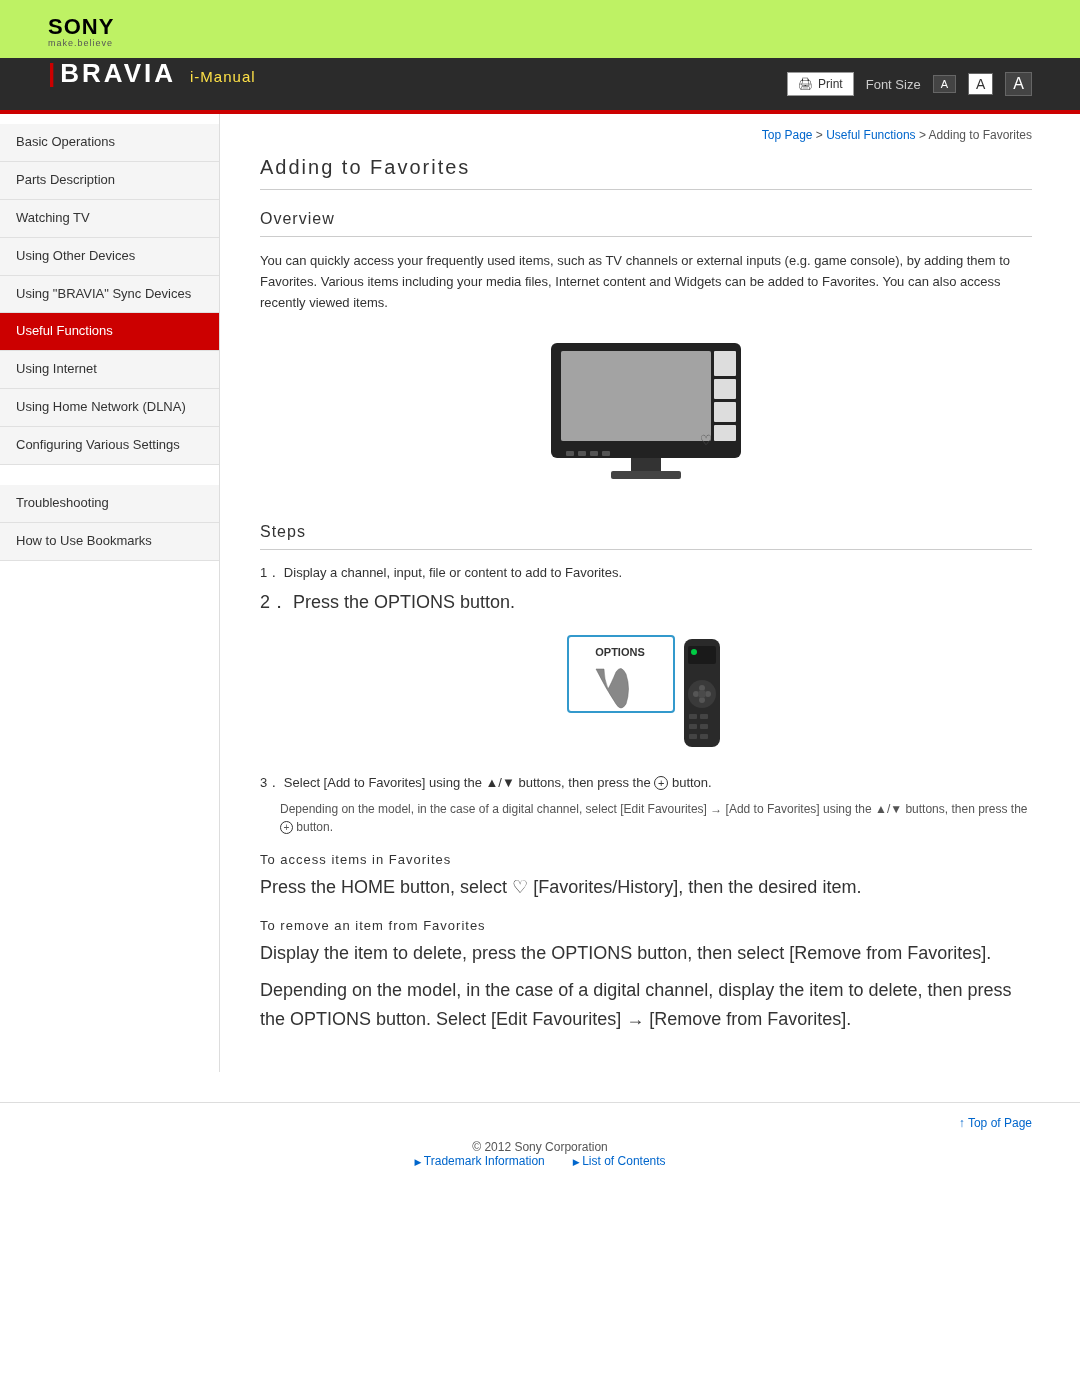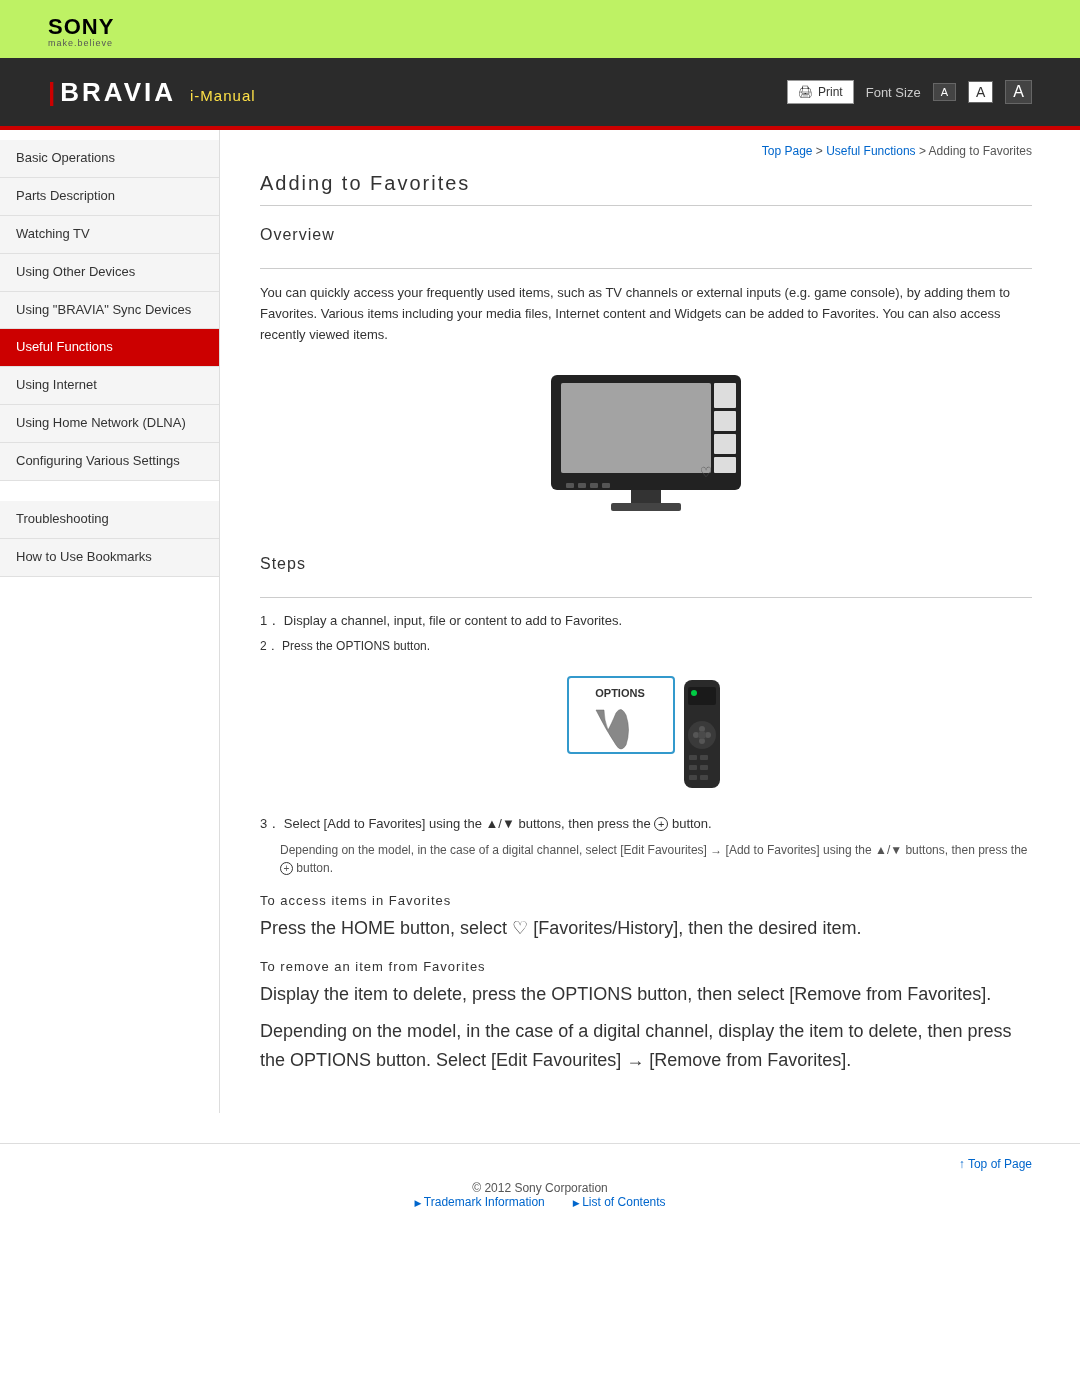--- a/index.html
+++ b/index.html
@@ -29,24 +29,23 @@
     .sony-tagline {
       font-size: 9px;
       color: #555;
       letter-spacing: 1px;
     }
 
     
     .bravia-header {
       background: #2b2b2b;
       display: flex;
-      align-items: center;
       justify-content: space-between;
       padding: 0 48px;
-      height: 68px;
+      height: 52px;
     }
     .bravia-left {
       display: flex;
       align-items: baseline;
       gap: 14px;
     }
     .bravia-logo {
       font-family: Arial, sans-serif;
       font-weight: 900;
       font-size: 26px;
@@ -161,21 +160,21 @@
       border-bottom: 1px solid #ccc;
       margin-bottom: 20px;
     }
 
     
     .section-heading {
       font-size: 16px;
       font-weight: normal;
       letter-spacing: 1px;
       color: #333;
-      padding-bottom: 24px;
+      padding-bottom: 8px;
       border-bottom: 1px solid #ccc;
       margin-bottom: 14px;
     }
 
     
     .overview-text {
       font-size: 13px;
       line-height: 1.6;
       color: #333;
       margin-bottom: 20px;
@@ -372,21 +371,21 @@
       </svg>
     </div>
 
     <h2 class="section-heading">Steps</h2>
 
     <div class="steps-list">
       <div style="margin-bottom:8px; font-size:13px;">
         <span>1．</span>
         <span>Display a channel, input, file or content to add to Favorites.</span>
       </div>
-      <div style="margin-bottom:8px; font-size:12px;">
+      <div style="margin-bottom:8px; font-size:18px;">
         <span>2．</span>
         <span>Press the OPTIONS button.</span>
       </div>
     </div>
 
     <div class="options-image-container">
 
       <svg width="160" height="120" viewBox="0 0 160 120">
 
         <rect x="2" y="2" width="106" height="76" rx="3" fill="#fff" stroke="#3399cc" stroke-width="2"></rect>

